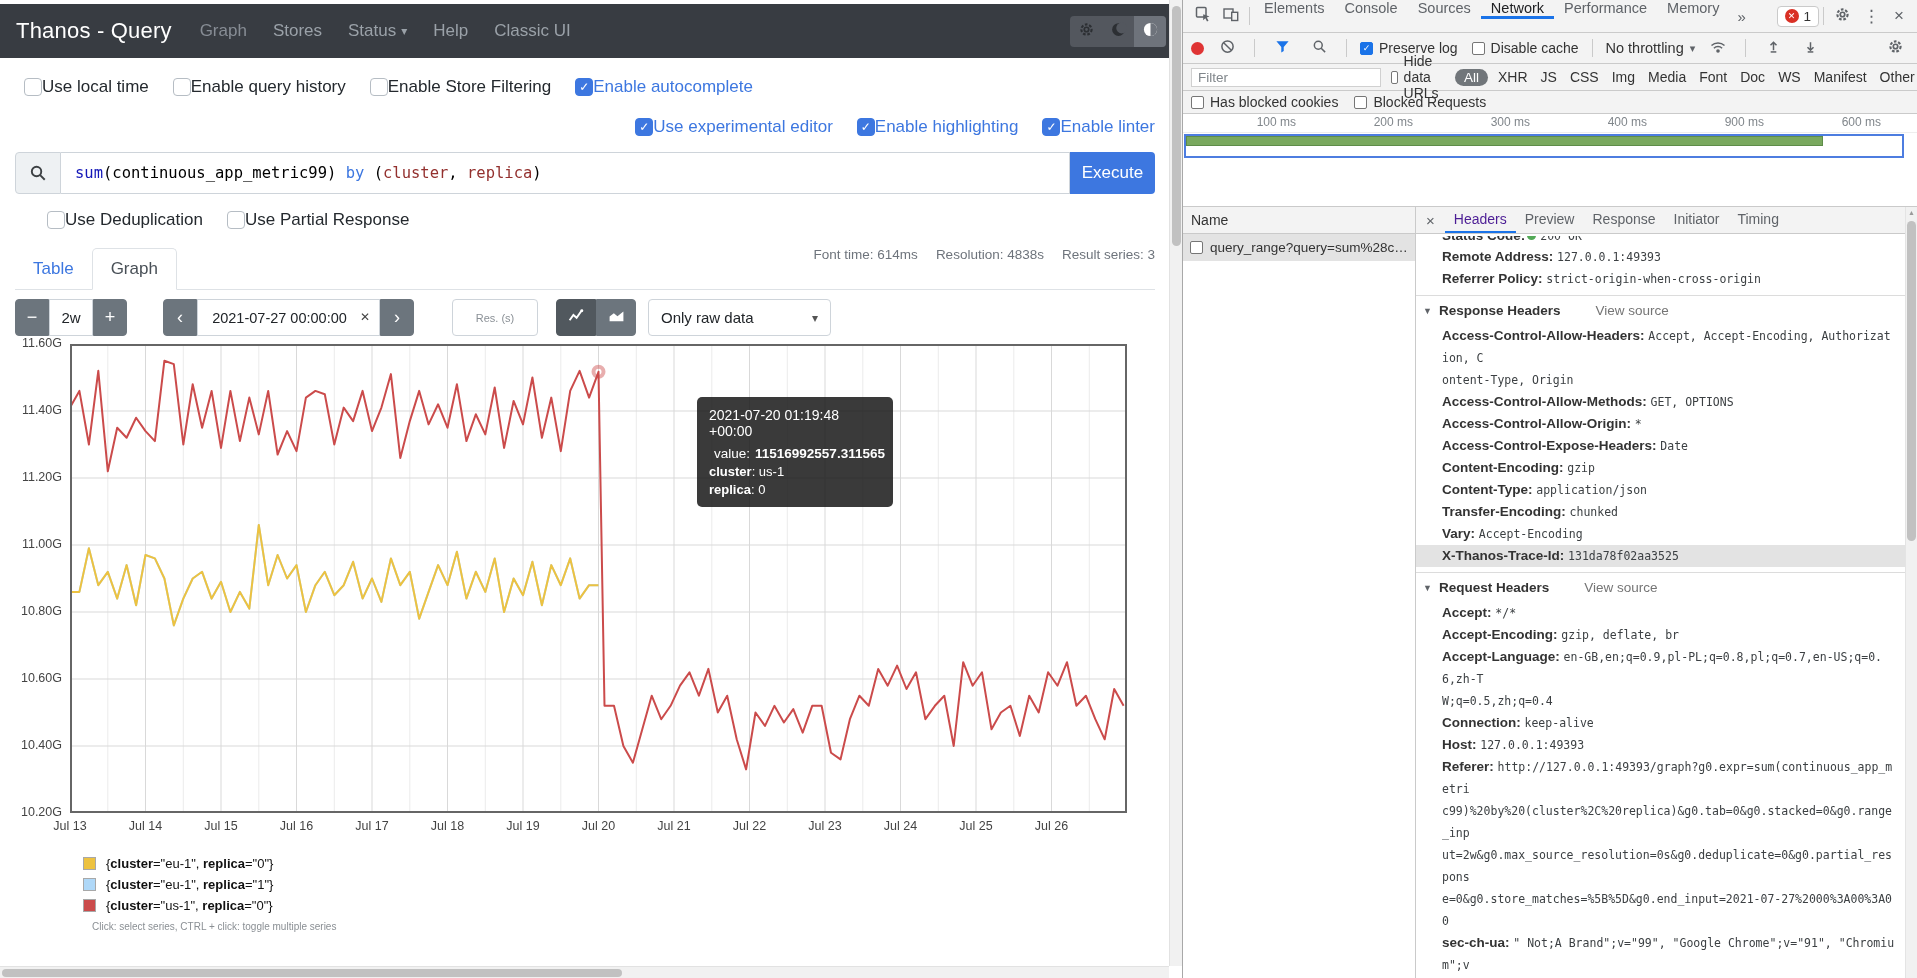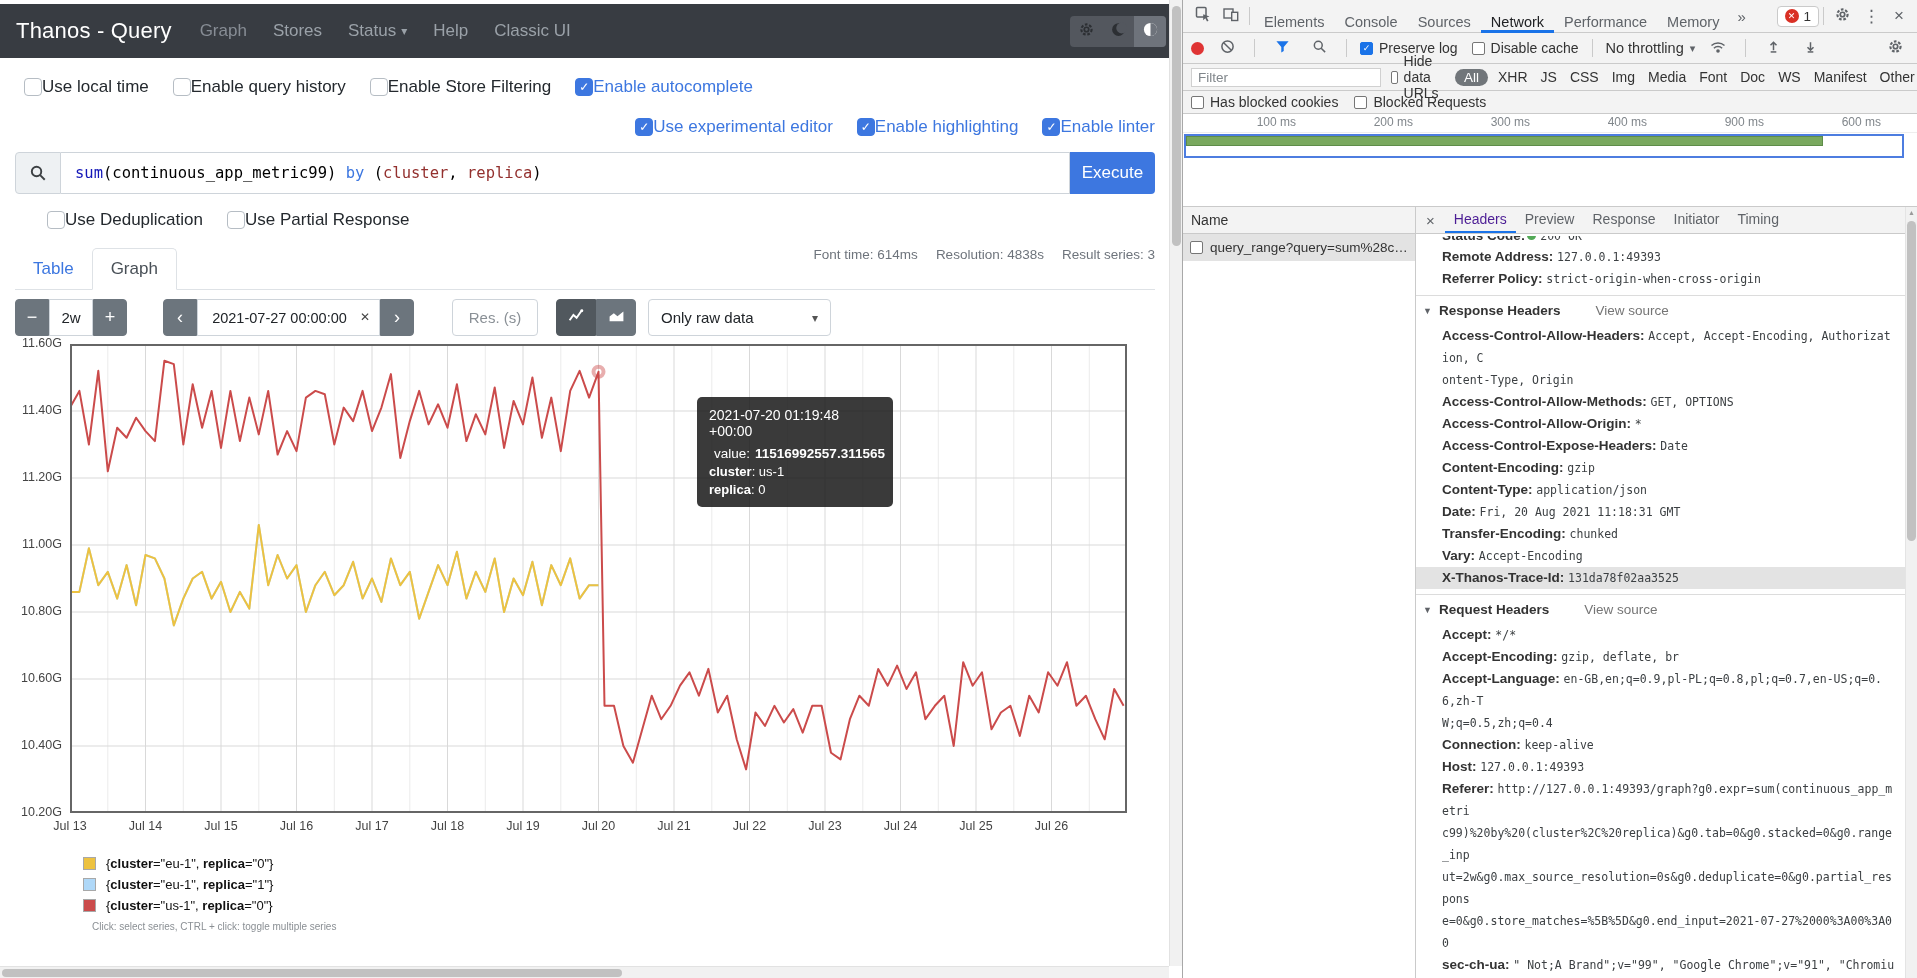--- a/index.html
+++ b/index.html
@@ -62,21 +62,21 @@
   .grp > *:first-child{border-radius:4px 0 0 4px;}
   .grp > *:last-child{border-radius:0 4px 4px 0;}
   .tb-input{border:1px solid #ced4da;background:#fff;height:37px;box-sizing:border-box;
         display:flex;align-items:center;justify-content:center;font-size:15px;color:#212529;}
   #range-val{width:44px;}
   #date-wrap{width:183px;position:relative;}
   #date-input{width:100%;height:100%;border:none;text-align:center;font-size:14.5px;color:#212529;
         font-family:inherit;padding-right:20px;box-sizing:border-box;background:transparent;outline:none;}
   #date-clear{position:absolute;right:9px;top:10px;font-size:12px;color:#444;cursor:pointer;}
   #res-input{width:86px;height:37px;border:1px solid #ced4da;border-radius:4px;text-align:center;
-        font-size:15px;font-family:inherit;color:#212529;box-sizing:border-box;outline:none;}
+        font-size:11px;font-family:inherit;color:#212529;box-sizing:border-box;outline:none;}
   #res-input::placeholder{color:#8a9096;}
   .tgl{width:40px;}
   #tgl-line{background:#51585e;border-color:#51585e;}
   #raw-select{width:183px;height:37px;border:1px solid #ced4da;border-radius:4px;background:#fff;
         display:flex;align-items:center;padding:0 12px;box-sizing:border-box;font-size:15px;
         color:#212529;justify-content:space-between;cursor:pointer;}
   #raw-select .caret{color:#555;font-size:12px;}
   .sp29{width:36px;} .sp38{width:38px;} .sp18{width:18px;} .sp12{width:12px;}
 
   #chart-svg{position:absolute;left:70px;top:344px;}
@@ -106,21 +106,21 @@
   #app-hscroll .scroll-thumb{top:2px;height:8px;left:2px;width:620px;border-radius:5px;}
 
   
   #devtools{position:absolute;left:1182px;top:0;width:735px;height:978px;background:#fff;
         border-left:1px solid #a8a8a8;box-sizing:border-box;color:#333;}
   .dt-bar{background:#f3f3f3;border-bottom:1px solid #cacaca;display:flex;align-items:center;box-sizing:border-box;}
   #dt-row1{height:33px;padding:0 6px;}
   .dt-iconbtn{width:28px;height:26px;display:flex;align-items:center;justify-content:center;
         color:#5f6368;cursor:pointer;flex:none;}
   .dt-sep{width:1px;height:18px;background:#cacaca;margin:0 4px;flex:none;}
-  #dt-tabs{display:flex;height:33px;align-items:flex-end;}
+  #dt-tabs{display:flex;height:33px;align-items:flex-start;}
   .dtab{padding:0 10px;display:flex;align-items:center;font-size:14.5px;color:#5f6368;cursor:pointer;
         border-bottom:3px solid transparent;box-sizing:border-box;}
   .dtab.active{color:#202124;border-bottom-color:#1a73e8;}
   #dt-overflow{color:#5f6368;font-size:15px;padding:0 8px;cursor:pointer;}
   #err-badge{margin-left:auto;display:flex;align-items:center;gap:5px;border:1px solid #cacaca;
         border-radius:4px;background:#fff;padding:2px 7px;cursor:pointer;}
   #err-circle{width:14px;height:14px;border-radius:50%;background:#d93025;color:#fff;font-size:9px;
         display:flex;align-items:center;justify-content:center;}
   #err-count{font-size:13.5px;color:#333;}
   .glyph-btn{color:#5f6368;font-size:17px;padding:0 7px;cursor:pointer;}
@@ -631,21 +631,20 @@
             <span class="stitle">Response Headers</span>
             <span class="vsource">View source</span>
           </div>
           <div class="hline"><span class="hname">Access-Control-Allow-Headers:</span> <span class="hval">Accept, Accept-Encoding, Authorization, C
 ontent-Type, Origin</span></div>
           <div class="hline"><span class="hname">Access-Control-Allow-Methods:</span> <span class="hval">GET, OPTIONS</span></div>
           <div class="hline"><span class="hname">Access-Control-Allow-Origin:</span> <span class="hval">*</span></div>
           <div class="hline"><span class="hname">Access-Control-Expose-Headers:</span> <span class="hval">Date</span></div>
           <div class="hline"><span class="hname">Content-Encoding:</span> <span class="hval">gzip</span></div>
           <div class="hline"><span class="hname">Content-Type:</span> <span class="hval">application/json</span></div>
-          <div class="hline"><span class="hname">Date:</span> <span class="hval">Fri, 20 Aug 2021 11:18:31 GMT</span></div>
           <div class="hline"><span class="hname">Transfer-Encoding:</span> <span class="hval">chunked</span></div>
           <div class="hline"><span class="hname">Vary:</span> <span class="hval">Accept-Encoding</span></div>
           <div class="hline hl"><span class="hname">X-Thanos-Trace-Id:</span> <span class="hval">131da78f02aa3525</span></div>
           <div class="hrule"></div>
           <div class="hsect">
             <span class="scaret">▼</span>
             <span class="stitle">Request Headers</span>
             <span class="vsource">View source</span>
           </div>
           <div class="hline"><span class="hname">Accept:</span> <span class="hval">*/*</span></div>

